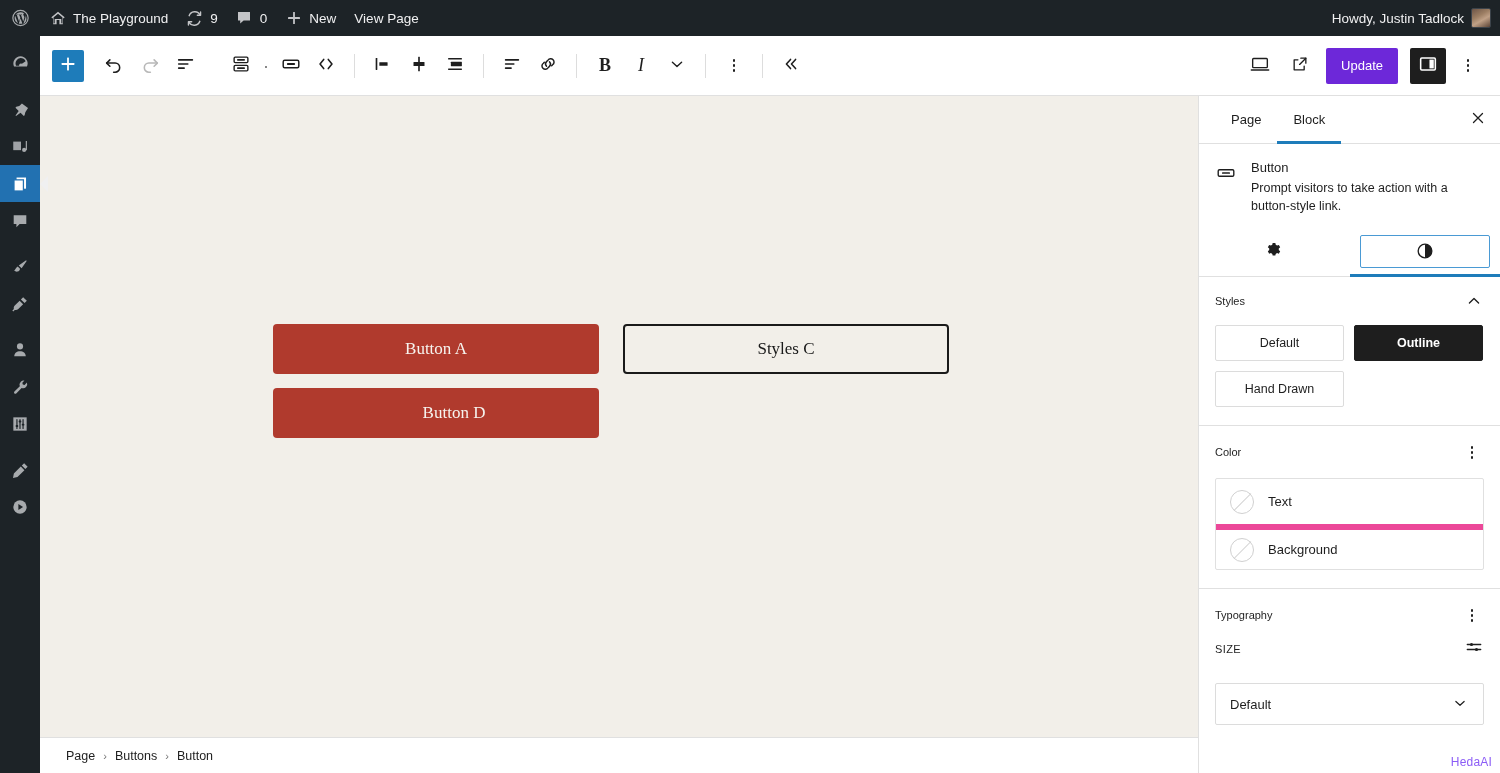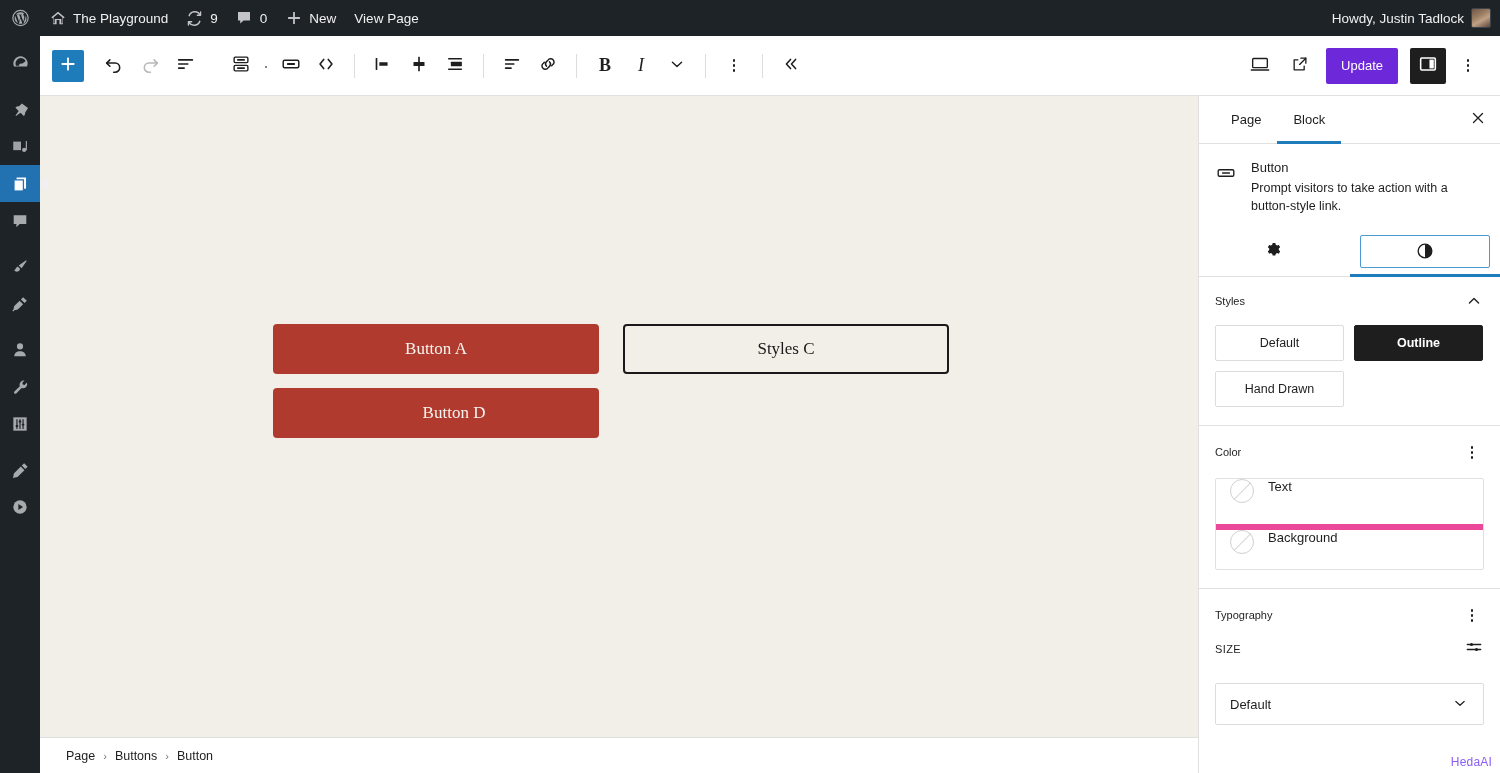--- a/index.html
+++ b/index.html
@@ -226,21 +226,21 @@
     border: 1px solid #dcdcdc; background: #fff; color: #1e1e1e;
   }
   .style-chip.active {
     background: #1e1e1e; color: #fff; border-color: #1e1e1e;
     font-weight: 600;
   }
   .color-list {
     border: 1px solid #e0e0e0; border-radius: 2px; overflow: hidden;
   }
   .color-row {
-    height: 45px; display: flex; align-items: flex-start; gap: 14px;
+    height: 45px; display: flex; align-items: center; gap: 14px;
     padding: 0 14px; cursor: pointer; font-size: 13px; color: #1e1e1e;
   }
   .color-row + .color-row { border-top: 6px solid #ec4899; }
   .swatch-none {
     width: 24px; height: 24px; border-radius: 50%;
     border: 1px solid #d0d0d0; position: relative; flex: none;
     background: #fff;
   }
   .swatch-none::after {
     content: ""; position: absolute; left: 50%; top: -1px; bottom: -1px;

